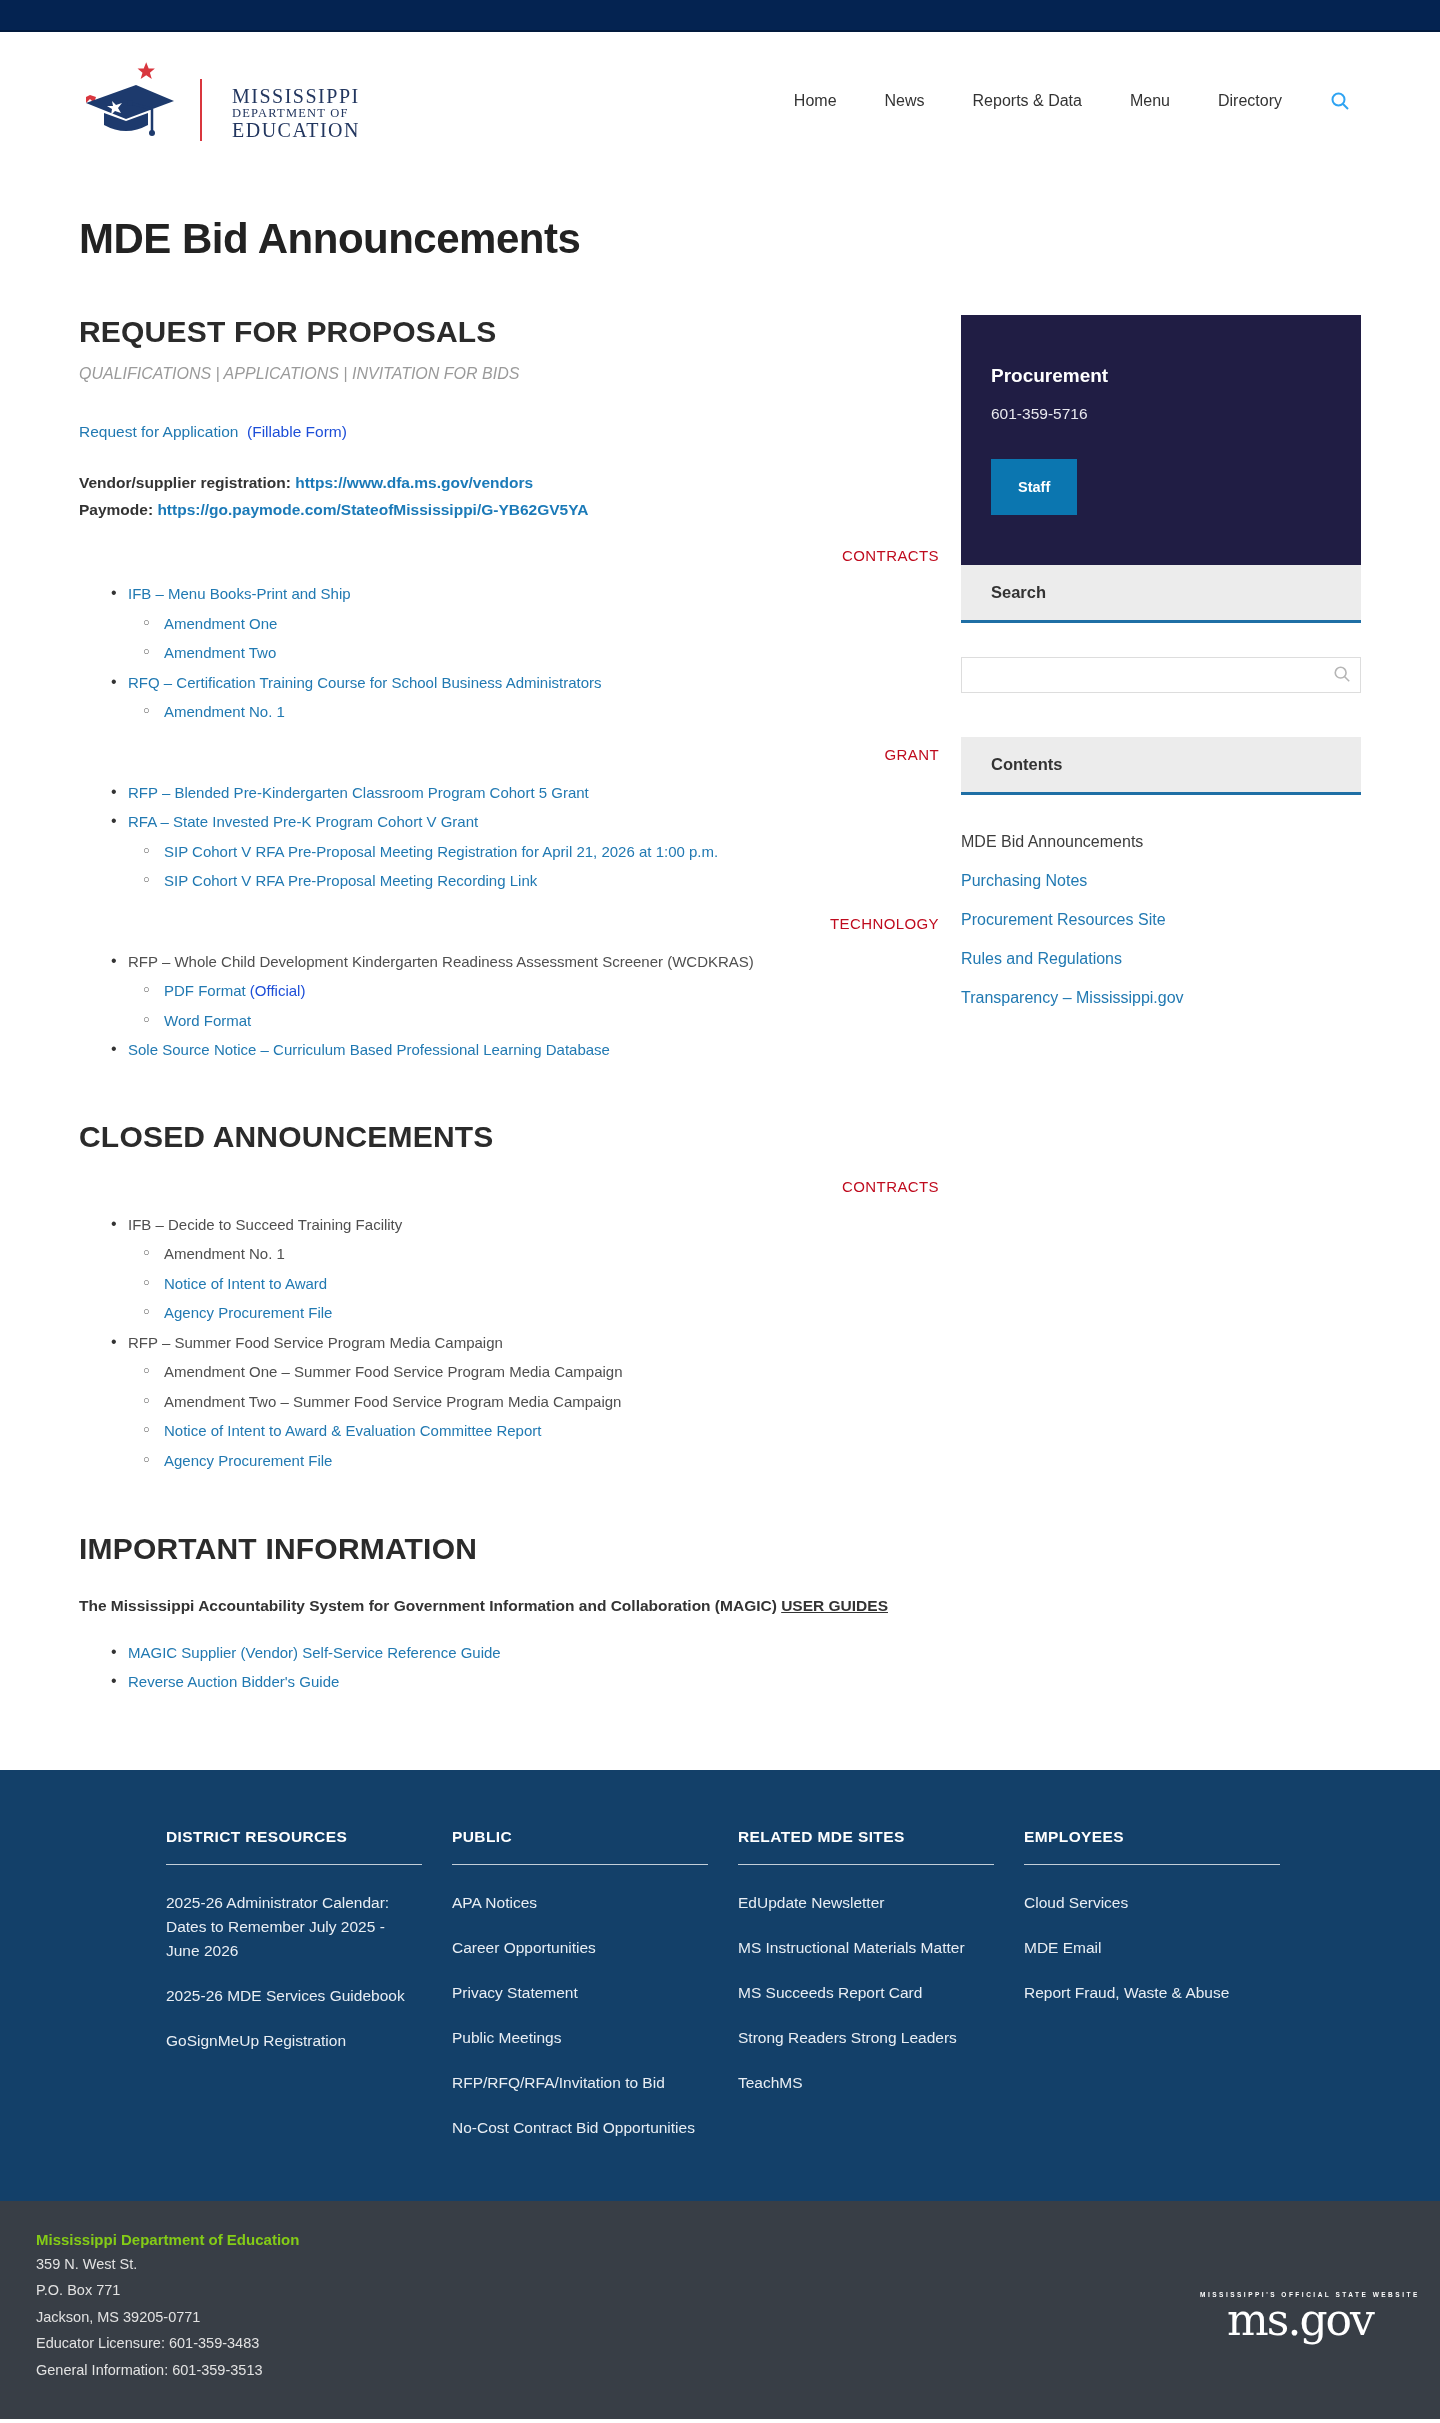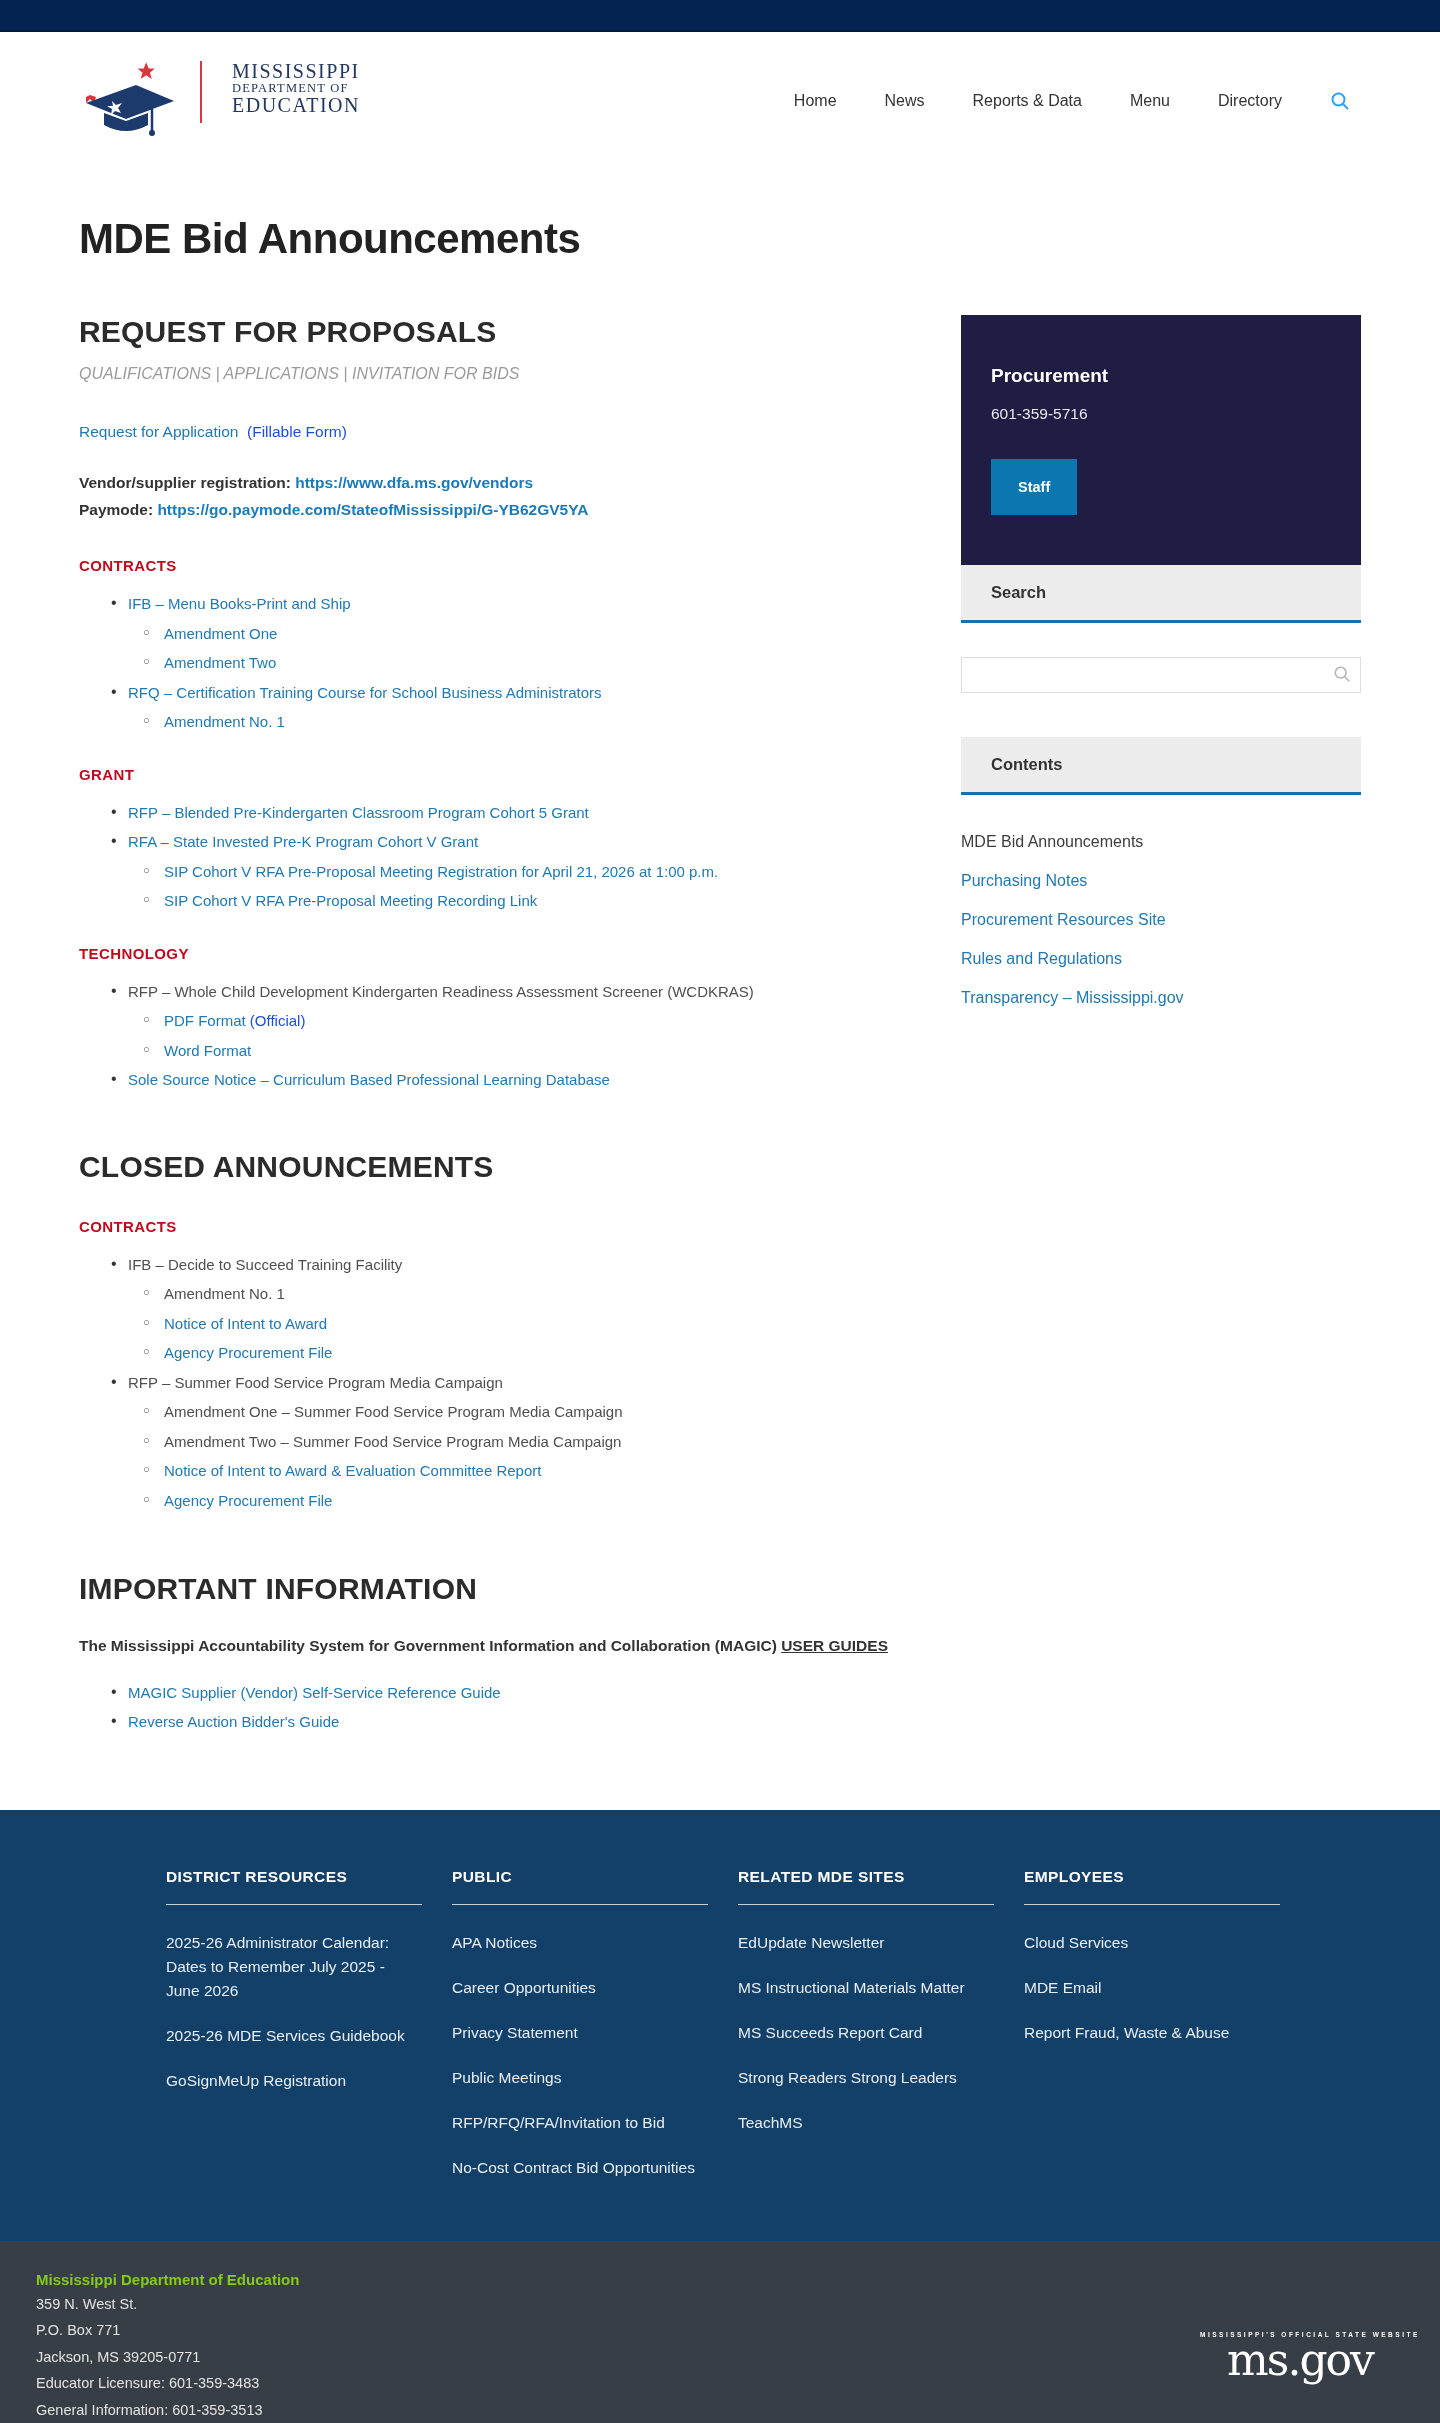--- a/index.html
+++ b/index.html
@@ -12,21 +12,21 @@
   a { text-decoration:none; cursor:pointer; }
 
   
   .topbar { height:32px; background:#042351; border-bottom:2px solid #021a3e; }
 
   
   .site-header {
     height:138px; background:#fff; display:flex; align-items:center;
     justify-content:space-between; padding:0 90px 0 78px;
   }
-  .logo { display:flex; align-items:flex-start; gap:22px; }
+  .logo { display:flex; align-items:flex-end; gap:22px; }
   .logo-divider { width:2px; height:62px; background:#d9363e; margin:0 8px 0 2px; }
   .logo-text { color:#22365f; font-family:"Liberation Serif","DejaVu Serif",serif; line-height:1.05; }
   .logo-text .l1 { font-size:20px; letter-spacing:1.5px; }
   .logo-text .l2 { font-size:12.5px; letter-spacing:1.2px; }
   .logo-text .l3 { font-size:20px; letter-spacing:1.5px; }
   .main-nav { display:flex; align-items:center; gap:48px; }
   .main-nav a { color:#333; font-size:16px; }
   .nav-search-btn { display:flex; align-items:center; }
 
   
@@ -36,21 +36,21 @@
   .main-col { width:860px; }
   .side-col { width:400px; }
 
   
   h2.section { font-size:30px; font-weight:800; color:#2b2b2b; letter-spacing:0.2px; margin-bottom:16px; }
   .subtitle { font-style:italic; color:#9a9a9a; font-size:16px; margin-bottom:40px; }
   .line { margin-bottom:14px; font-size:15.5px; color:#444; }
   .line a { color:#2179b2; }
   .bold-line { font-weight:bold; color:#333; font-size:15.5px; line-height:1.75; }
   .bold-line a { color:#1b7ab8; font-weight:bold; }
-  .red-head { color:#bf0b1e; font-size:15px; font-weight:700; letter-spacing:0.4px; margin:34px 0 20px; }
+  .red-head { color:#bf0b1e; font-size:15px; font-weight:400; letter-spacing:0.4px; margin:24px 0 20px;text-align:right; }
   ul.bids { list-style:none; margin:3px 0 8px 0; }
   ul.bids li { position:relative; margin-bottom:10px; line-height:1.3; font-size:15px; color:#4f4f4f; }
   ul.bids li.l1 { padding-left:49px; }
   ul.bids li.l2 { padding-left:85px; }
   ul.bids li.l1::before { content:"•"; position:absolute; left:32px; top:-1px; color:#333; font-size:16px; }
   ul.bids li.l2::before { content:"○"; position:absolute; left:64px; top:1px; color:#555; font-size:11px; }
   ul.bids a { color:#2179b2; }
   .note { color:#1d4ed8; }
   h2.closed { margin-top:60px; }
   h2.important { margin-top:62px; }

